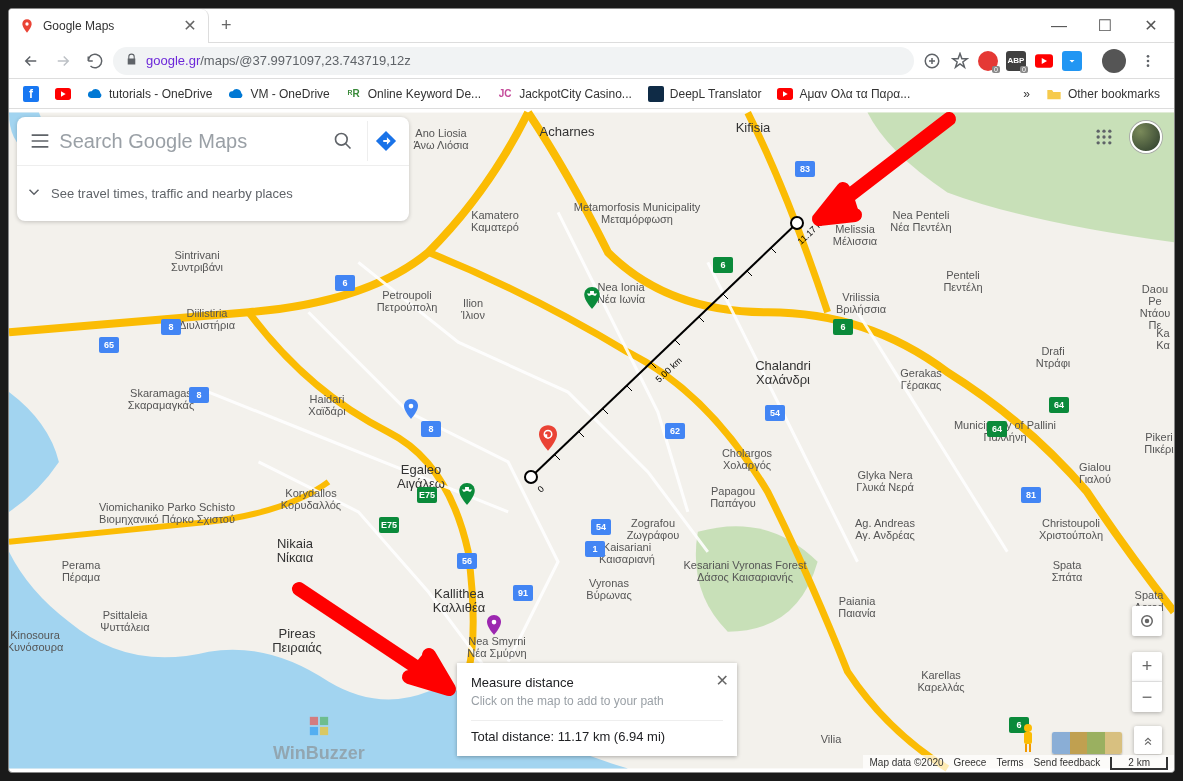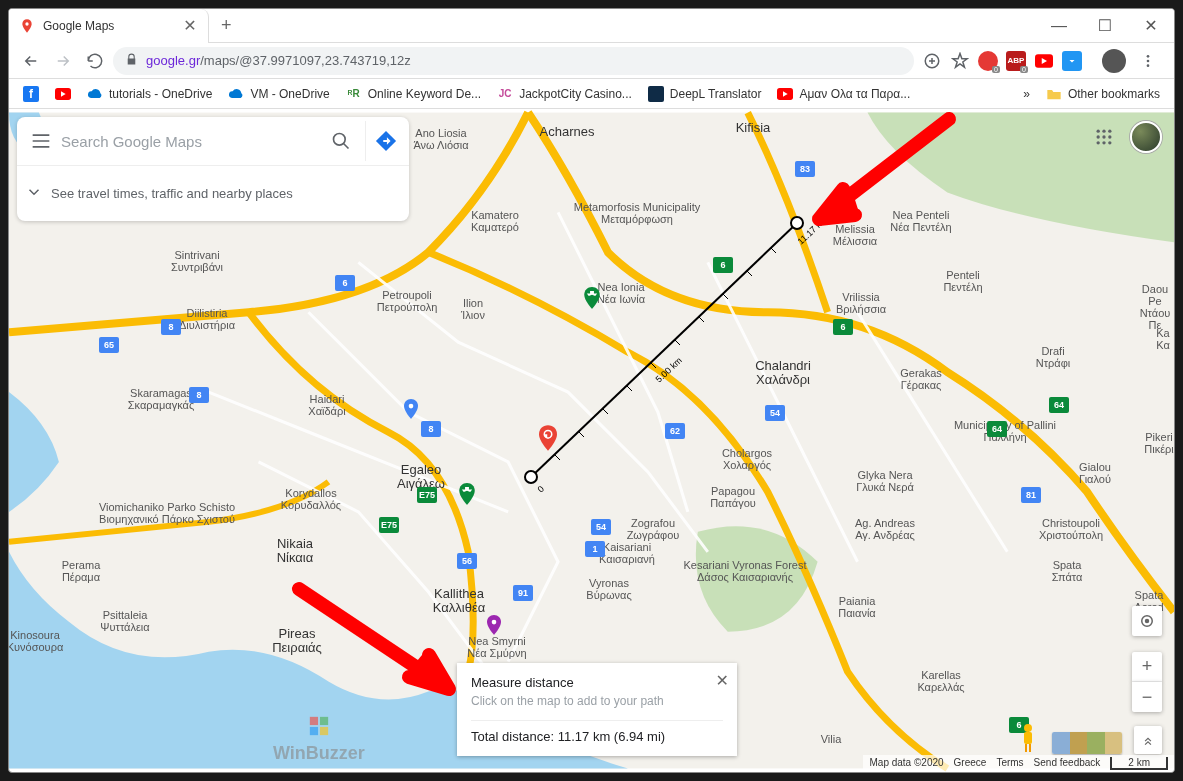--- a/index.html
+++ b/index.html
@@ -28,21 +28,21 @@
 .bookmarks { height:30px; display:flex; align-items:center; padding:0 8px; gap:4px; border-bottom:1px solid #ddd; }
 .bm { display:flex; align-items:center; gap:6px; padding:4px 6px; cursor:pointer; border-radius:4px; font-size:12px; color:#333; }
 .bm-icon { width:16px; height:16px; display:flex; align-items:center; justify-content:center; }
 .bm-overflow { margin-left:auto; }
 .content { flex:1; position:relative; overflow:hidden; }
 .map { position:absolute; inset:0; }
 .map svg { width:100%; height:100%; }
 .searchbox { position:absolute; top:8px; left:8px; width:392px; background:#fff; border-radius:8px; box-shadow:0 1px 4px rgba(0,0,0,.2); }
 .search-top { height:48px; display:flex; align-items:center; padding:0 4px; }
 .hamburger { width:40px; height:40px; display:flex; align-items:center; justify-content:center; cursor:pointer; color:#666; }
-.search-input { flex:1; border:none; outline:none; font-size:15px; color:#15803d; }
+.search-input { flex:1; border:none; outline:none; font-size:20px; color:#15803d; }
 .search-input::placeholder { color:#9aa0a6; }
 .search-icon { width:40px; height:40px; display:flex; align-items:center; justify-content:center; cursor:pointer; color:#666; }
 .directions-btn { width:40px; height:40px; display:flex; align-items:center; justify-content:center; cursor:pointer; color:#1a73e8; border-left:1px solid #eee; margin-left:4px; }
 .search-expand { height:56px; display:flex; align-items:center; padding:0 8px; gap:8px; border-top:1px solid #eee; cursor:pointer; }
 .chevron { color:#666; }
 .search-help { font-size:13px; color:#5f6368; }
 .measure-card { position:absolute; bottom:16px; left:448px; width:280px; background:#fff; box-shadow:0 1px 4px rgba(0,0,0,.3); padding:12px 14px; }
 .measure-close { position:absolute; top:8px; right:8px; cursor:pointer; color:#666; }
 .measure-title { font-size:13px; color:#202124; margin-bottom:4px; }
 .measure-sub { font-size:12px; color:#9aa0a6; margin-bottom:12px; }
@@ -129,21 +129,21 @@
           </svg>
         </span>
       <span class="ext">
           <svg width="18" height="18" viewBox="0 0 24 24" fill="none" stroke="#5f6368" stroke-width="2">
             <path d="M12 2l2.5 7h7l-5.7 4.3 2.2 7L12 16l-6 4.3 2.2-7L2.5 9h7z"></path>
           </svg>
         </span>
       <span class="ext" style="background:#e53935;border-radius:50%;">
           <span class="ext-badge">0</span>
         </span>
-      <span class="ext" style="background:#b91c1c;">
+      <span class="ext" style="background:#404040;">
           <span style="color:#fff;font-size:8px;font-weight:bold;">ABP</span>
           <span class="ext-badge">0</span>
         </span>
       <span class="ext">
           <svg width="18" height="14" viewBox="0 0 24 18" fill="#ff0000">
             <rect width="24" height="18" rx="4"></rect>
             <path d="M9 5v8l7-4z" fill="#fff"></path>
           </svg>
         </span>
       <span class="ext" style="background:#2196f3;">

